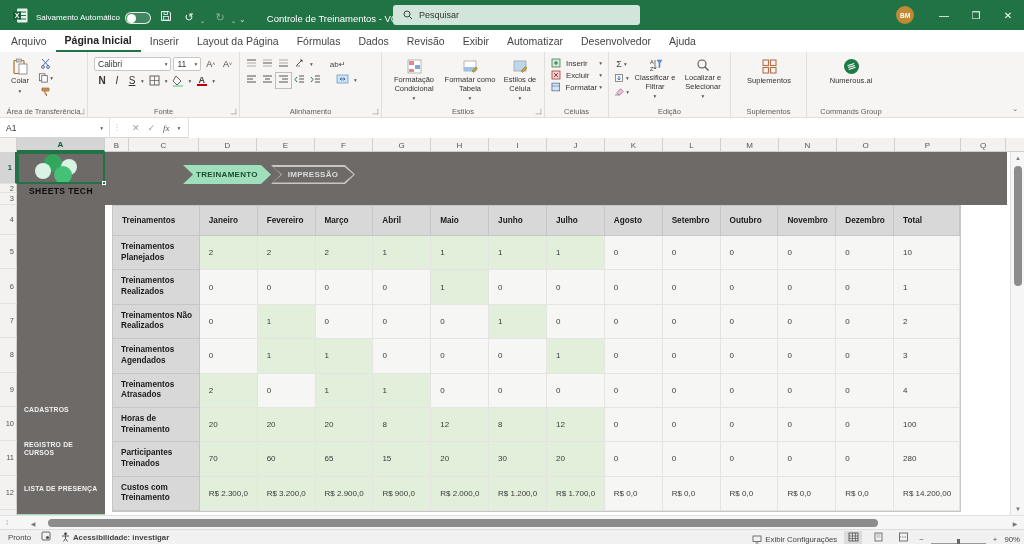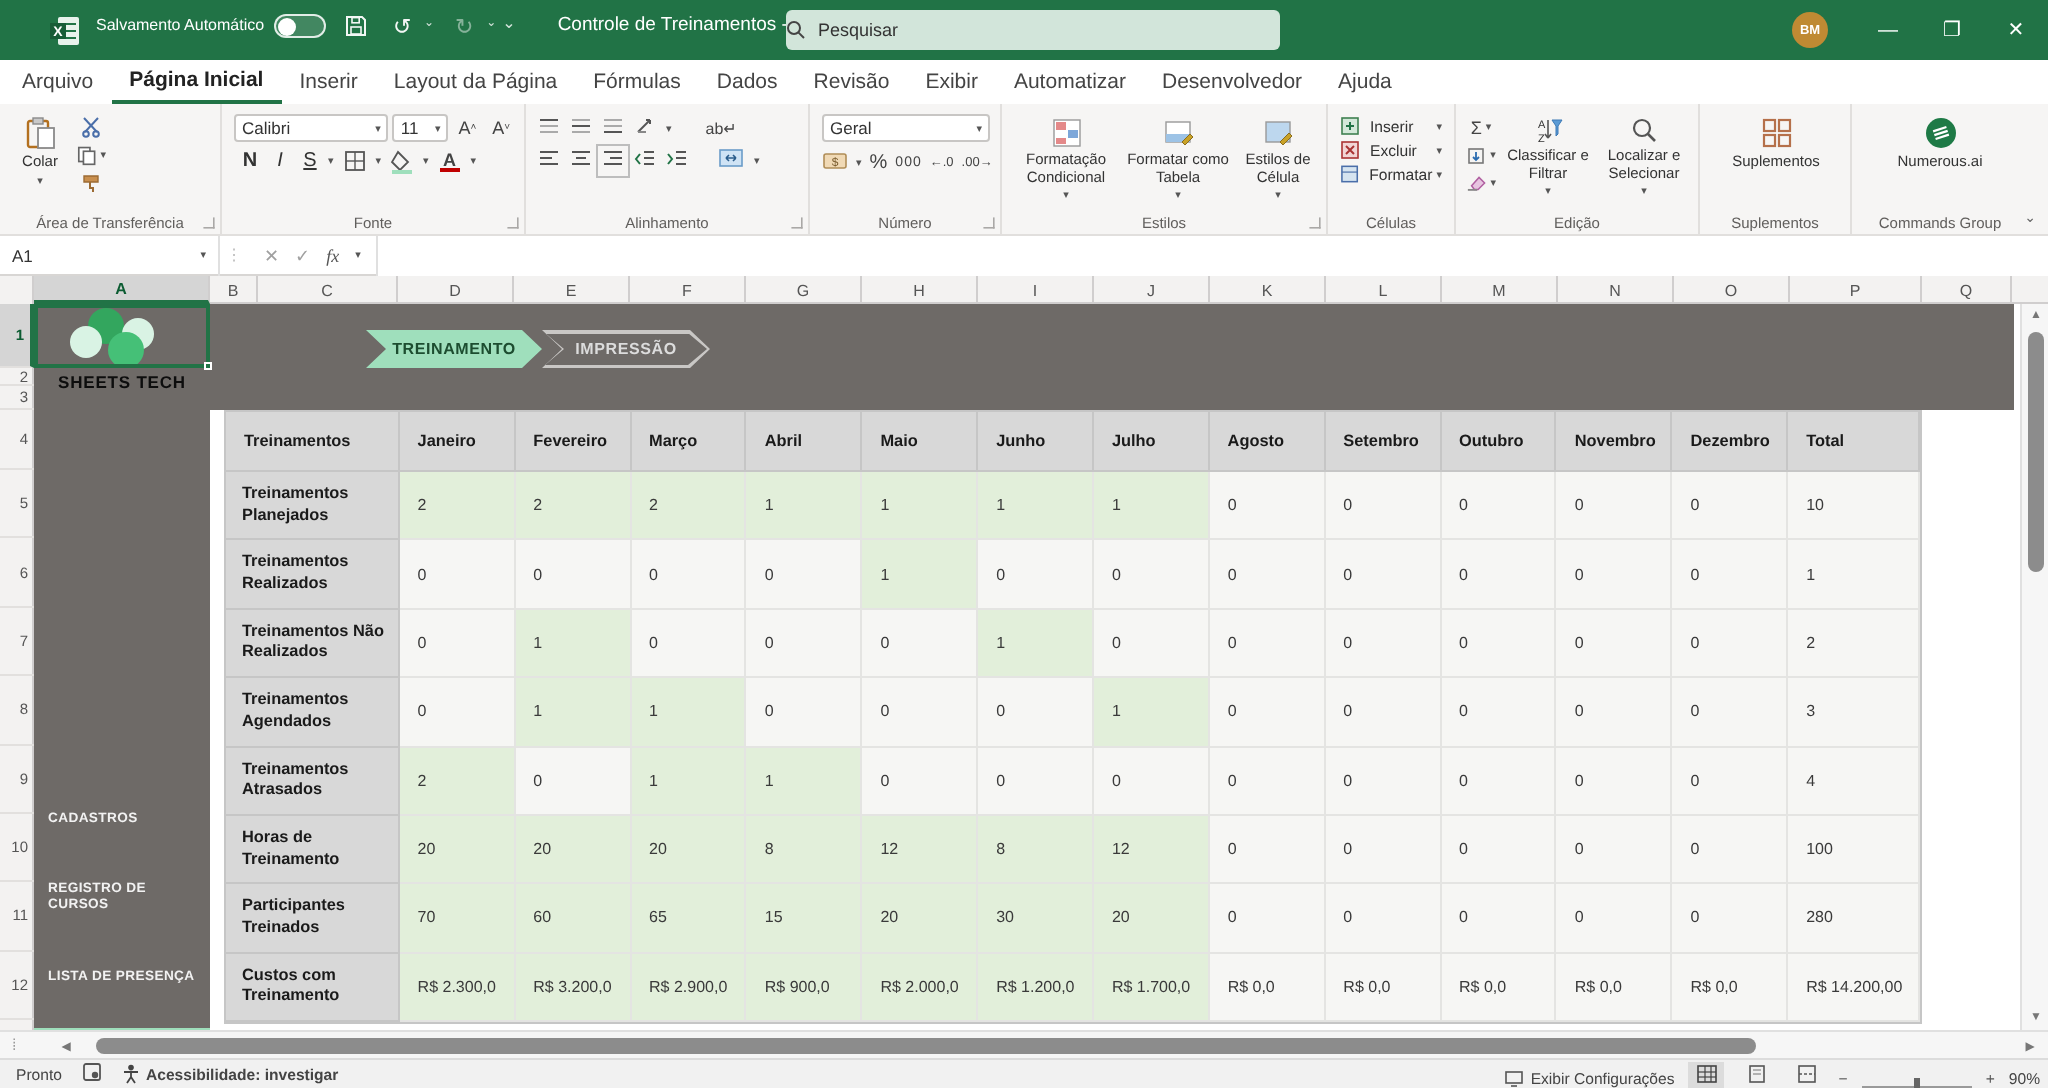--- a/index.html
+++ b/index.html
@@ -2,30 +2,30 @@
 <html><head>
 <meta charset="utf-8">
 <style>
   * { margin:0; padding:0; box-sizing:border-box; }
   html,body { width:1024px; height:544px; overflow:hidden; }
   body { font-family:"Liberation Sans", sans-serif; font-size:9px; color:#333; background:#fff; }
   #app { position:relative; width:1024px; height:544px; background:#fff; }
 
   
   .titlebar { position:absolute; left:0; top:0; width:1024px; height:30px; background:#217346; display:flex; align-items:center; color:#fff; }
-  .tb-left { display:flex; align-items:flex-start; gap:7px; padding-left:24px; }
+  .tb-left { display:flex; align-items:flex-end; gap:7px; padding-left:12px; }
   .excel-icon { width:17px; height:17px; }
   .autosave { display:flex; align-items:center; gap:5px; font-size:8px; }
   .toggle { width:26px; height:12px; border:1px solid rgba(255,255,255,.85); border-radius:7px; position:relative; background:rgba(255,255,255,.15); }
   .toggle .knob { position:absolute; left:1px; top:1px; width:9px; height:9px; border-radius:50%; background:#fff; }
   .tb-icon { color:#fff; font-size:11px; width:16px; text-align:center; opacity:.95; }
   .tb-icon.dim { opacity:.45; }
   .tb-caret { font-size:6px; opacity:.8; margin-left:-4px; }
   .tb-title { font-size:9.5px; margin-left:14px; white-space:nowrap; }
-  .searchbox { position:absolute; left:393px; top:5px; width:247px; height:20px; background:#d2e5da; border-radius:3px; display:flex; align-items:center; gap:6px; color:#333; font-size:9px; }
+  .searchbox { position:absolute; left:393px; top:5px; width:247px; height:20px; background:#d2e5da; border-radius:3px; display:flex; align-items:center; gap:6px; padding-left:10px; color:#333; font-size:9px; }
   .tb-right { position:absolute; right:0; top:0; height:30px; display:flex; align-items:center; }
   .avatar { width:18px; height:18px; border-radius:50%; background:#bf8a33; color:#fff; font-size:6.5px; font-weight:bold; display:flex; align-items:center; justify-content:center; margin-right:14px; }
   .winbtn { width:32px; height:30px; display:flex; align-items:center; justify-content:center; font-size:10px; color:#fff; }
 
   
   .tabrow { position:absolute; left:0; top:30px; width:1024px; height:22px; background:#fff; display:flex; align-items:center; }
   .tab { padding:0 9px; font-size:10.5px; color:#444; height:22px; display:flex; align-items:center; white-space:nowrap; }
   .tab.active { font-weight:bold; color:#222; border-bottom:2.5px solid #217346; }
   .tabrow-right { position:absolute; right:6px; top:2px; display:flex; gap:6px; align-items:center; }
   .btn-comments { border:1px solid #bdbdbd; border-radius:3px; background:#fff; height:17px; display:flex; align-items:center; gap:4px; padding:0 7px; font-size:9px; color:#333; }
@@ -164,21 +164,21 @@
         <span class="tab">Revisão</span>
         <span class="tab">Exibir</span>
         <span class="tab">Automatizar</span>
         <span class="tab">Desenvolvedor</span>
         <span class="tab">Ajuda</span>
       </div>
   </div>
 
   <div class="ribbon">
 
-    <div class="rgroup" style="width:111px">
+    <div class="rgroup" style="width:88px">
       <div style="display:flex">
         <div class="bigbtn" style="width:36px">
           <svg width="17" height="17" viewBox="0 0 17 17">
               <rect x="2" y="2.5" width="10" height="13" rx="1" fill="none" stroke="#b3701f" stroke-width="1.2"></rect>
               <rect x="4.5" y="1" width="5" height="3" fill="#c9c9c9" stroke="#8a8a8a" stroke-width="0.7"></rect>
               <rect x="7" y="6" width="8" height="10" fill="#fff" stroke="#8a8a8a" stroke-width="0.9"></rect>
             </svg>
           <span>Colar</span>
           <span class="caret">▾</span>
         </div>
@@ -311,41 +311,20 @@
         <span style="margin-left:10px"><svg width="13" height="10" viewBox="0 0 13 10">
               <rect x="1" y="1" width="11" height="8" fill="#cfe3f5" stroke="#6a9cc9" stroke-width="0.8"></rect>
               <path d="M4 5 h5 M4 5 l1.5 -1.5 M4 5 l1.5 1.5 M9 5 l-1.5 -1.5 M9 5 l-1.5 1.5" stroke="#2b5d8c" fill="none" stroke-width="0.8"></path>
             </svg></span>
           <span class="caret">▾</span>
       </div>
       <div class="glabel">Alinhamento</div>
         <div class="launcher"></div>
     </div>
 
-    <div class="rgroup" style="width:96px">
-      <div class="row" style="padding:2px 3px 4px 4px">
-        <div class="combo" style="width:86px">
-            <span>Geral</span>
-            <span class="caret">▾</span>
-          </div>
-      </div>
-      <div class="row" style="padding-left:4px;gap:4px">
-        <span><svg width="13" height="11" viewBox="0 0 13 11">
-              <rect x="1" y="2" width="11" height="7" rx="1" fill="#f0d9b5" stroke="#b08d57" stroke-width="0.8"></rect>
-              <text x="6.5" y="8" font-size="6" text-anchor="middle" fill="#7a5c2e">$</text>
-            </svg></span>
-          <span class="caret">▾</span>
-        <span style="font-size:10px;color:#444">%</span>
-        <span style="font-size:7px;color:#444;letter-spacing:.5px">000</span>
-        <span style="font-size:6.5px;color:#444">←.0</span>
-        <span style="font-size:6.5px;color:#444">.00→</span>
-      </div>
-      <div class="glabel">Número</div>
-        <div class="launcher"></div>
-    </div>
 
     <div class="rgroup" style="width:163px">
       <div style="display:flex;justify-content:flex-end;padding-top:1px">
         <div class="bigbtn" style="width:56px">
           <svg width="15" height="15" viewBox="0 0 15 15">
               <rect x="1" y="1" width="13" height="13" fill="#fff" stroke="#999" stroke-width="0.7"></rect>
               <rect x="2" y="2" width="5" height="4" fill="#e48989"></rect>
               <rect x="8" y="6" width="5" height="4" fill="#7da7d9"></rect>
               <rect x="2" y="10" width="5" height="3" fill="#e48989"></rect>
             </svg>

